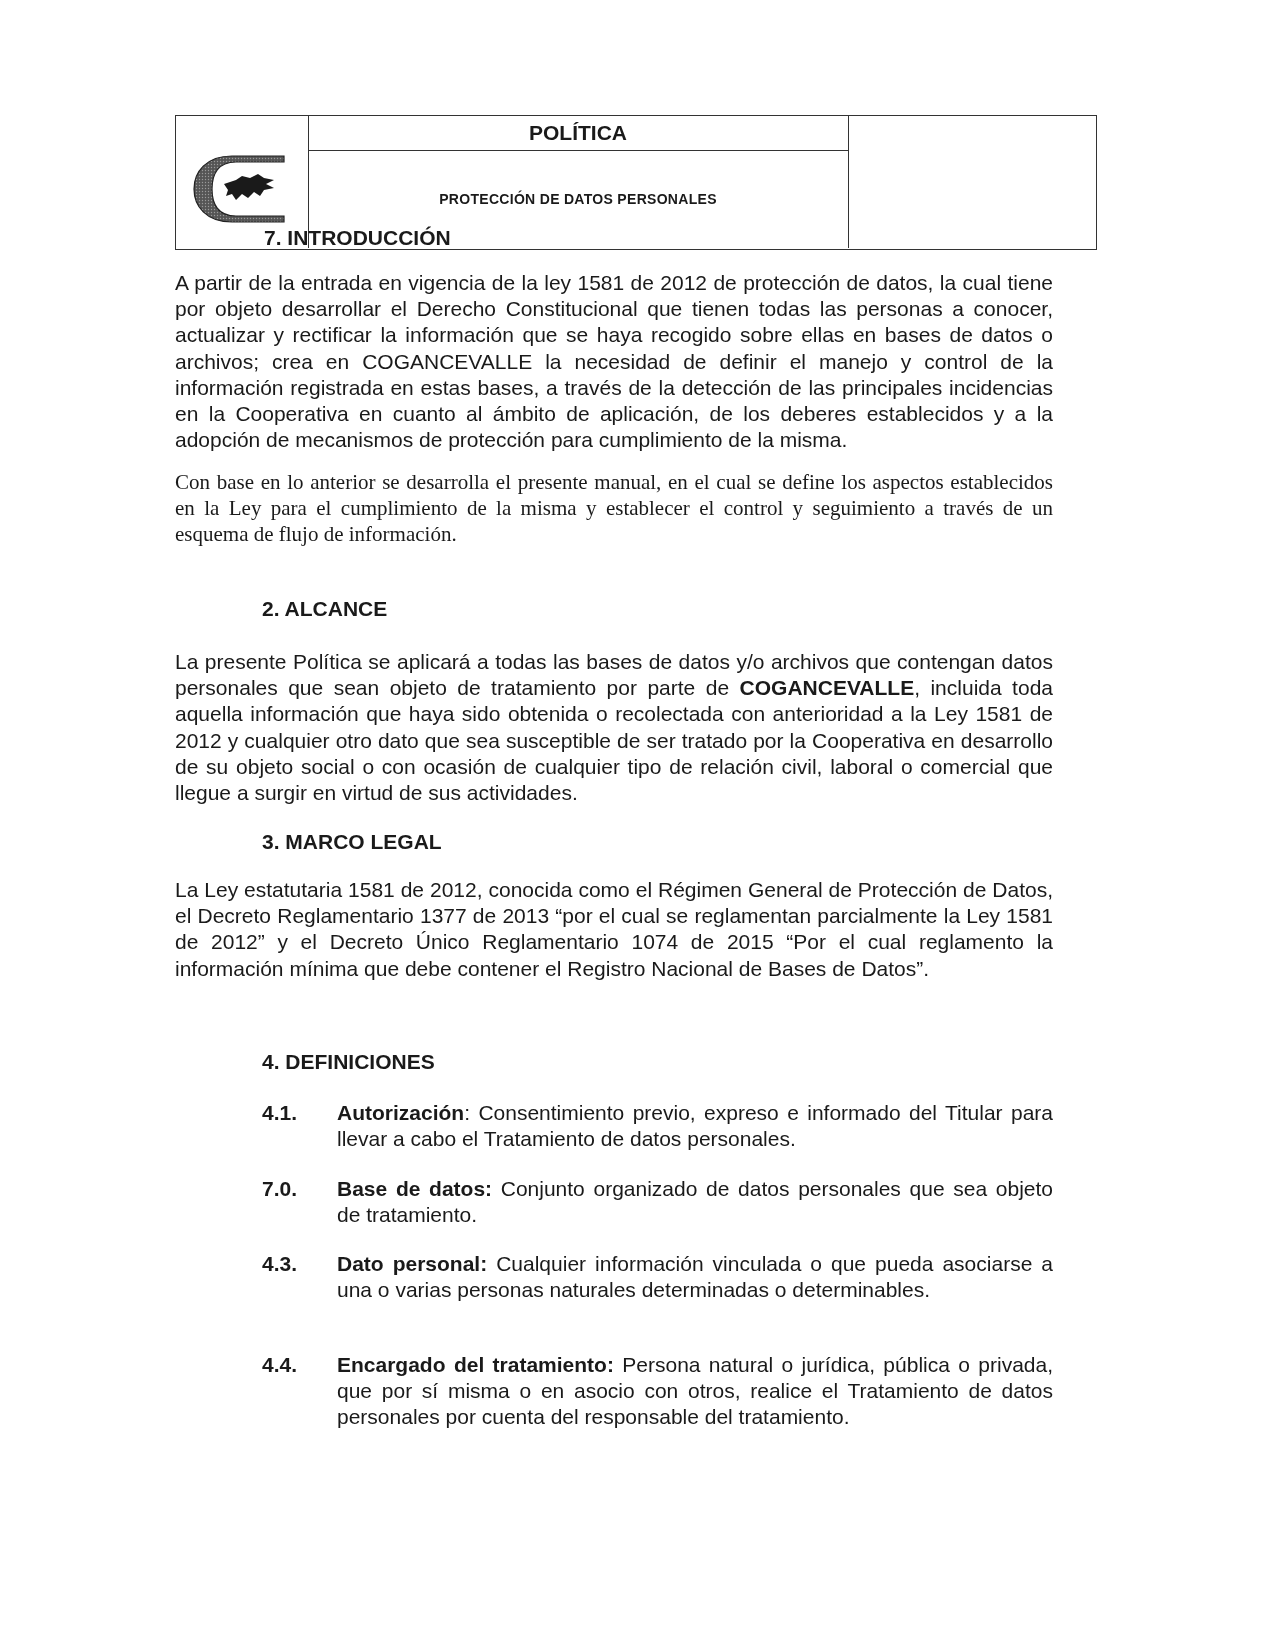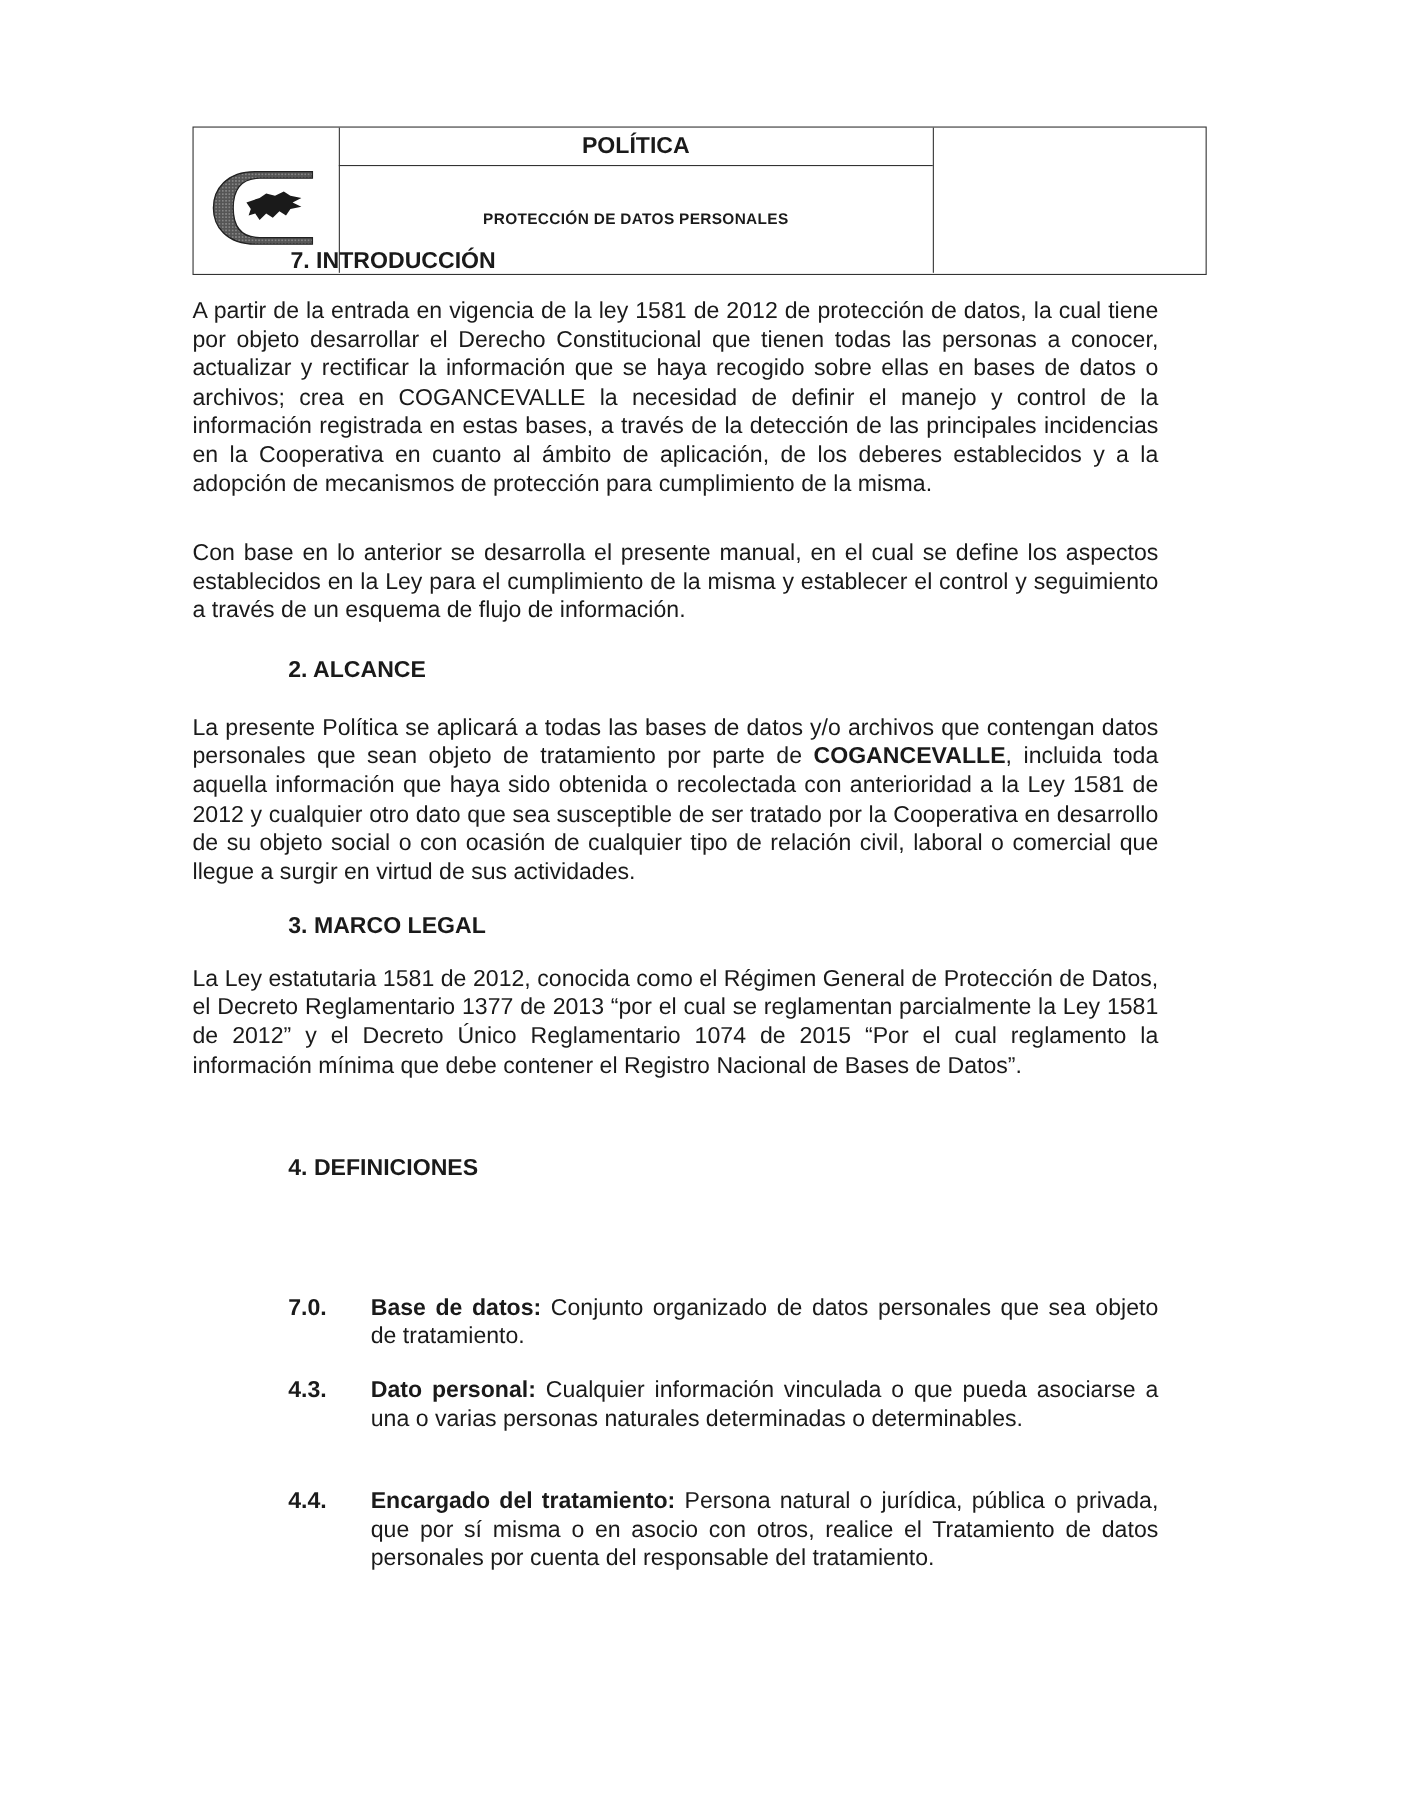--- a/index.html
+++ b/index.html
@@ -54,30 +54,34 @@
       </svg>
     </div>
     <div class="title-cell">
       <div class="title-top">POLÍTICA</div>
       <div class="title-main">PROTECCIÓN DE DATOS PERSONALES</div>
     </div>
   </div>
 
   <div class="h" style="left:264px; top:226px;">7. INTRODUCCIÓN</div>
   <div class="p" style="top:270px;">A partir de la entrada en vigencia de la ley 1581 de 2012 de protección de datos, la cual tiene por objeto desarrollar el Derecho Constitucional que tienen todas las personas a conocer, actualizar y rectificar la información que se haya recogido sobre ellas en bases de datos o archivos; crea en COGANCEVALLE la necesidad de definir el manejo y control de la información registrada en estas bases, a través de la detección de las principales incidencias en la Cooperativa en cuanto al ámbito de aplicación, de los deberes establecidos y a  la adopción de mecanismos de protección para cumplimiento de la misma.</div>
-  <div class="p" style="top:490px;">Con base en lo anterior se desarrolla el presente manual, en el cual se define los aspectos establecidos en la Ley para el cumplimiento de la misma y establecer el control y seguimiento a través de un esquema de flujo de información.</div>
+  <div class="p" style="top:469px;font-family:Liberation Serif, serif;">Con base en lo anterior se desarrolla el presente manual, en el cual se define los aspectos establecidos en la Ley para el cumplimiento de la misma y establecer el control y seguimiento a través de un esquema de flujo de información.</div>
 
   <div class="h" style="left:262px; top:597px;">2.  ALCANCE</div>
   <div class="p" style="top:649px;"><span>La presente Política se aplicará a todas las bases de datos y/o archivos que contengan datos personales que sean objeto de tratamiento por parte de </span><b>COGANCEVALLE</b><span>, incluida toda aquella información que haya sido obtenida o recolectada con anterioridad a la Ley 1581 de 2012 y cualquier otro dato que sea susceptible de ser tratado por la Cooperativa en desarrollo de su objeto social o con ocasión de cualquier tipo de relación civil, laboral o comercial que llegue a surgir en virtud de sus actividades.</span></div>
 
   <div class="h" style="left:262px; top:830px;">3.  MARCO LEGAL</div>
   <div class="p" style="top:877px;">La Ley estatutaria 1581 de 2012, conocida como el Régimen General de Protección de Datos, el Decreto Reglamentario 1377 de 2013 “por el cual se reglamentan parcialmente la Ley 1581 de 2012” y el Decreto Único Reglamentario 1074 de 2015 “Por el cual reglamento la información mínima que debe contener el Registro Nacional de Bases de Datos”.</div>
 
   <div class="h" style="left:262px; top:1050px;">4.  DEFINICIONES</div>
 
+  <div class="def" style="top:1100px;">
+    <span class="num">4.1.</span>
+    <span class="txt"><span class="term">Autorización</span><span>: Consentimiento previo, expreso e informado del Titular para llevar a cabo el Tratamiento de datos personales.</span></span>
+  </div>
 
   <div class="def" style="top:1176px;">
     <span class="num">7.0.</span>
     <span class="txt"><span class="term">Base de datos:</span><span> Conjunto organizado de datos personales que sea objeto de tratamiento.</span></span>
   </div>
 
   <div class="def" style="top:1251px;">
     <span class="num">4.3.</span>
     <span class="txt"><span class="term">Dato personal:</span><span> Cualquier información vinculada o que pueda asociarse a una o varias personas naturales determinadas o determinables.</span></span>
   </div>

